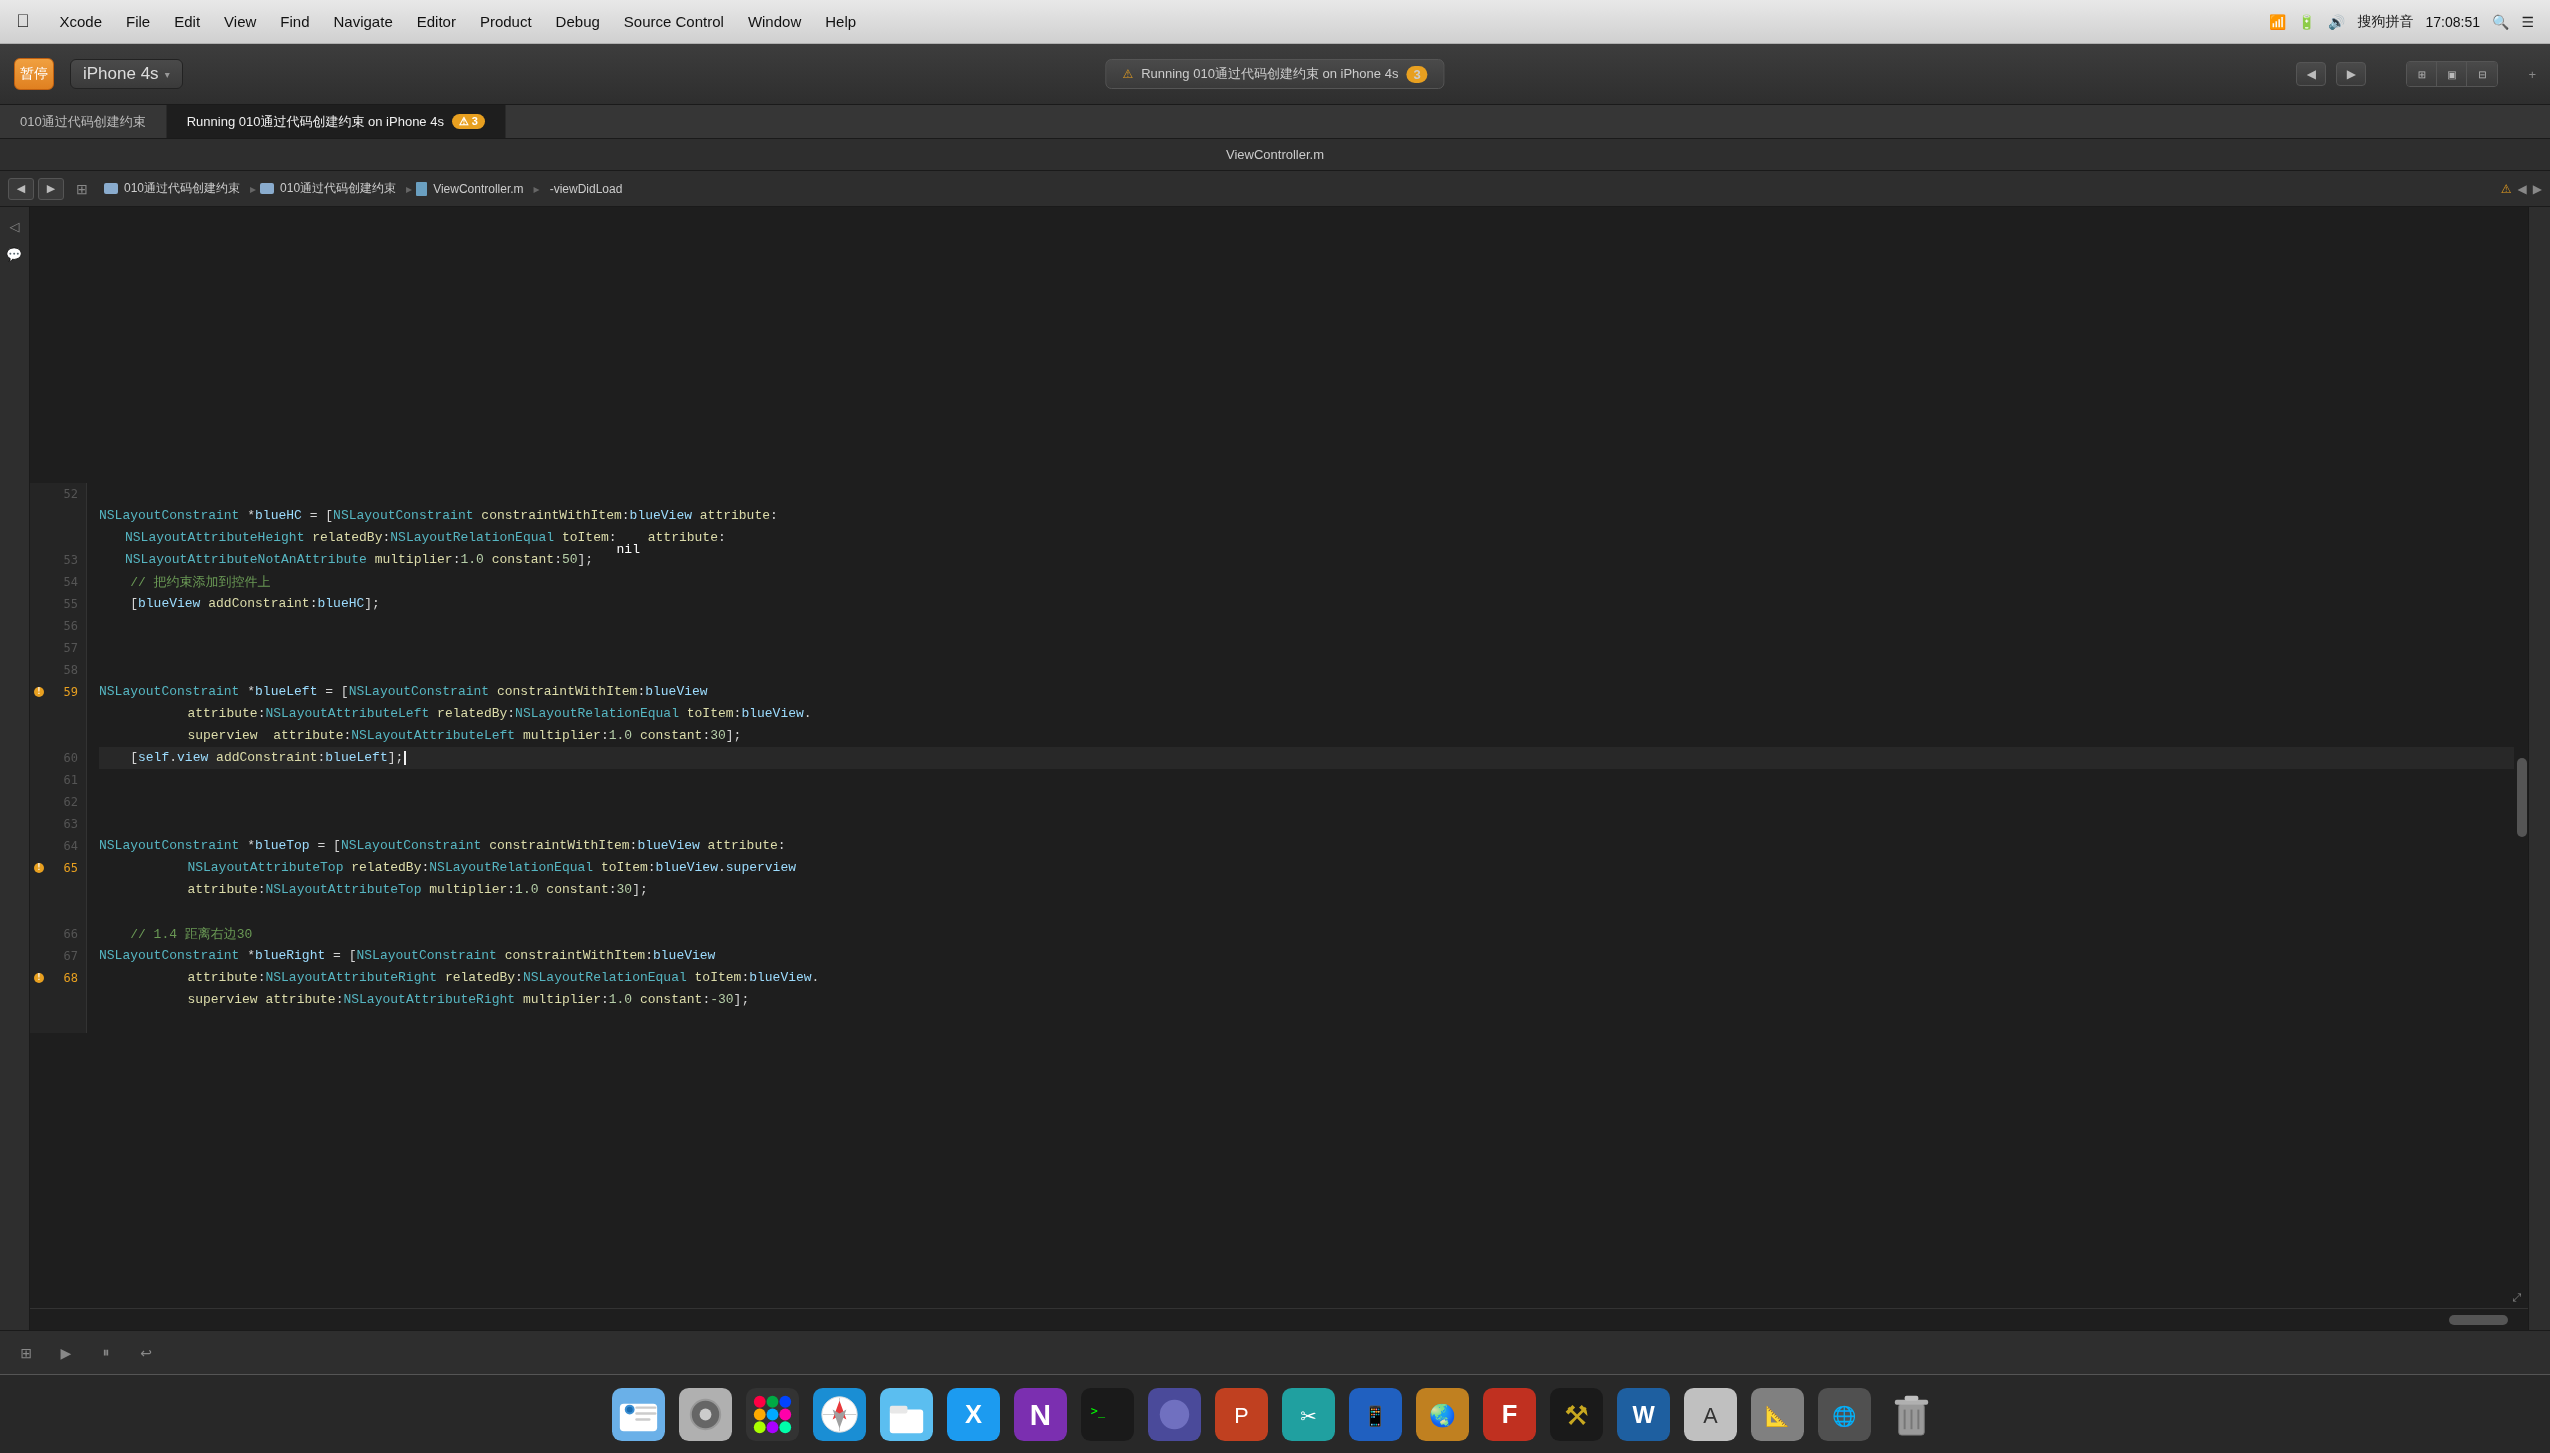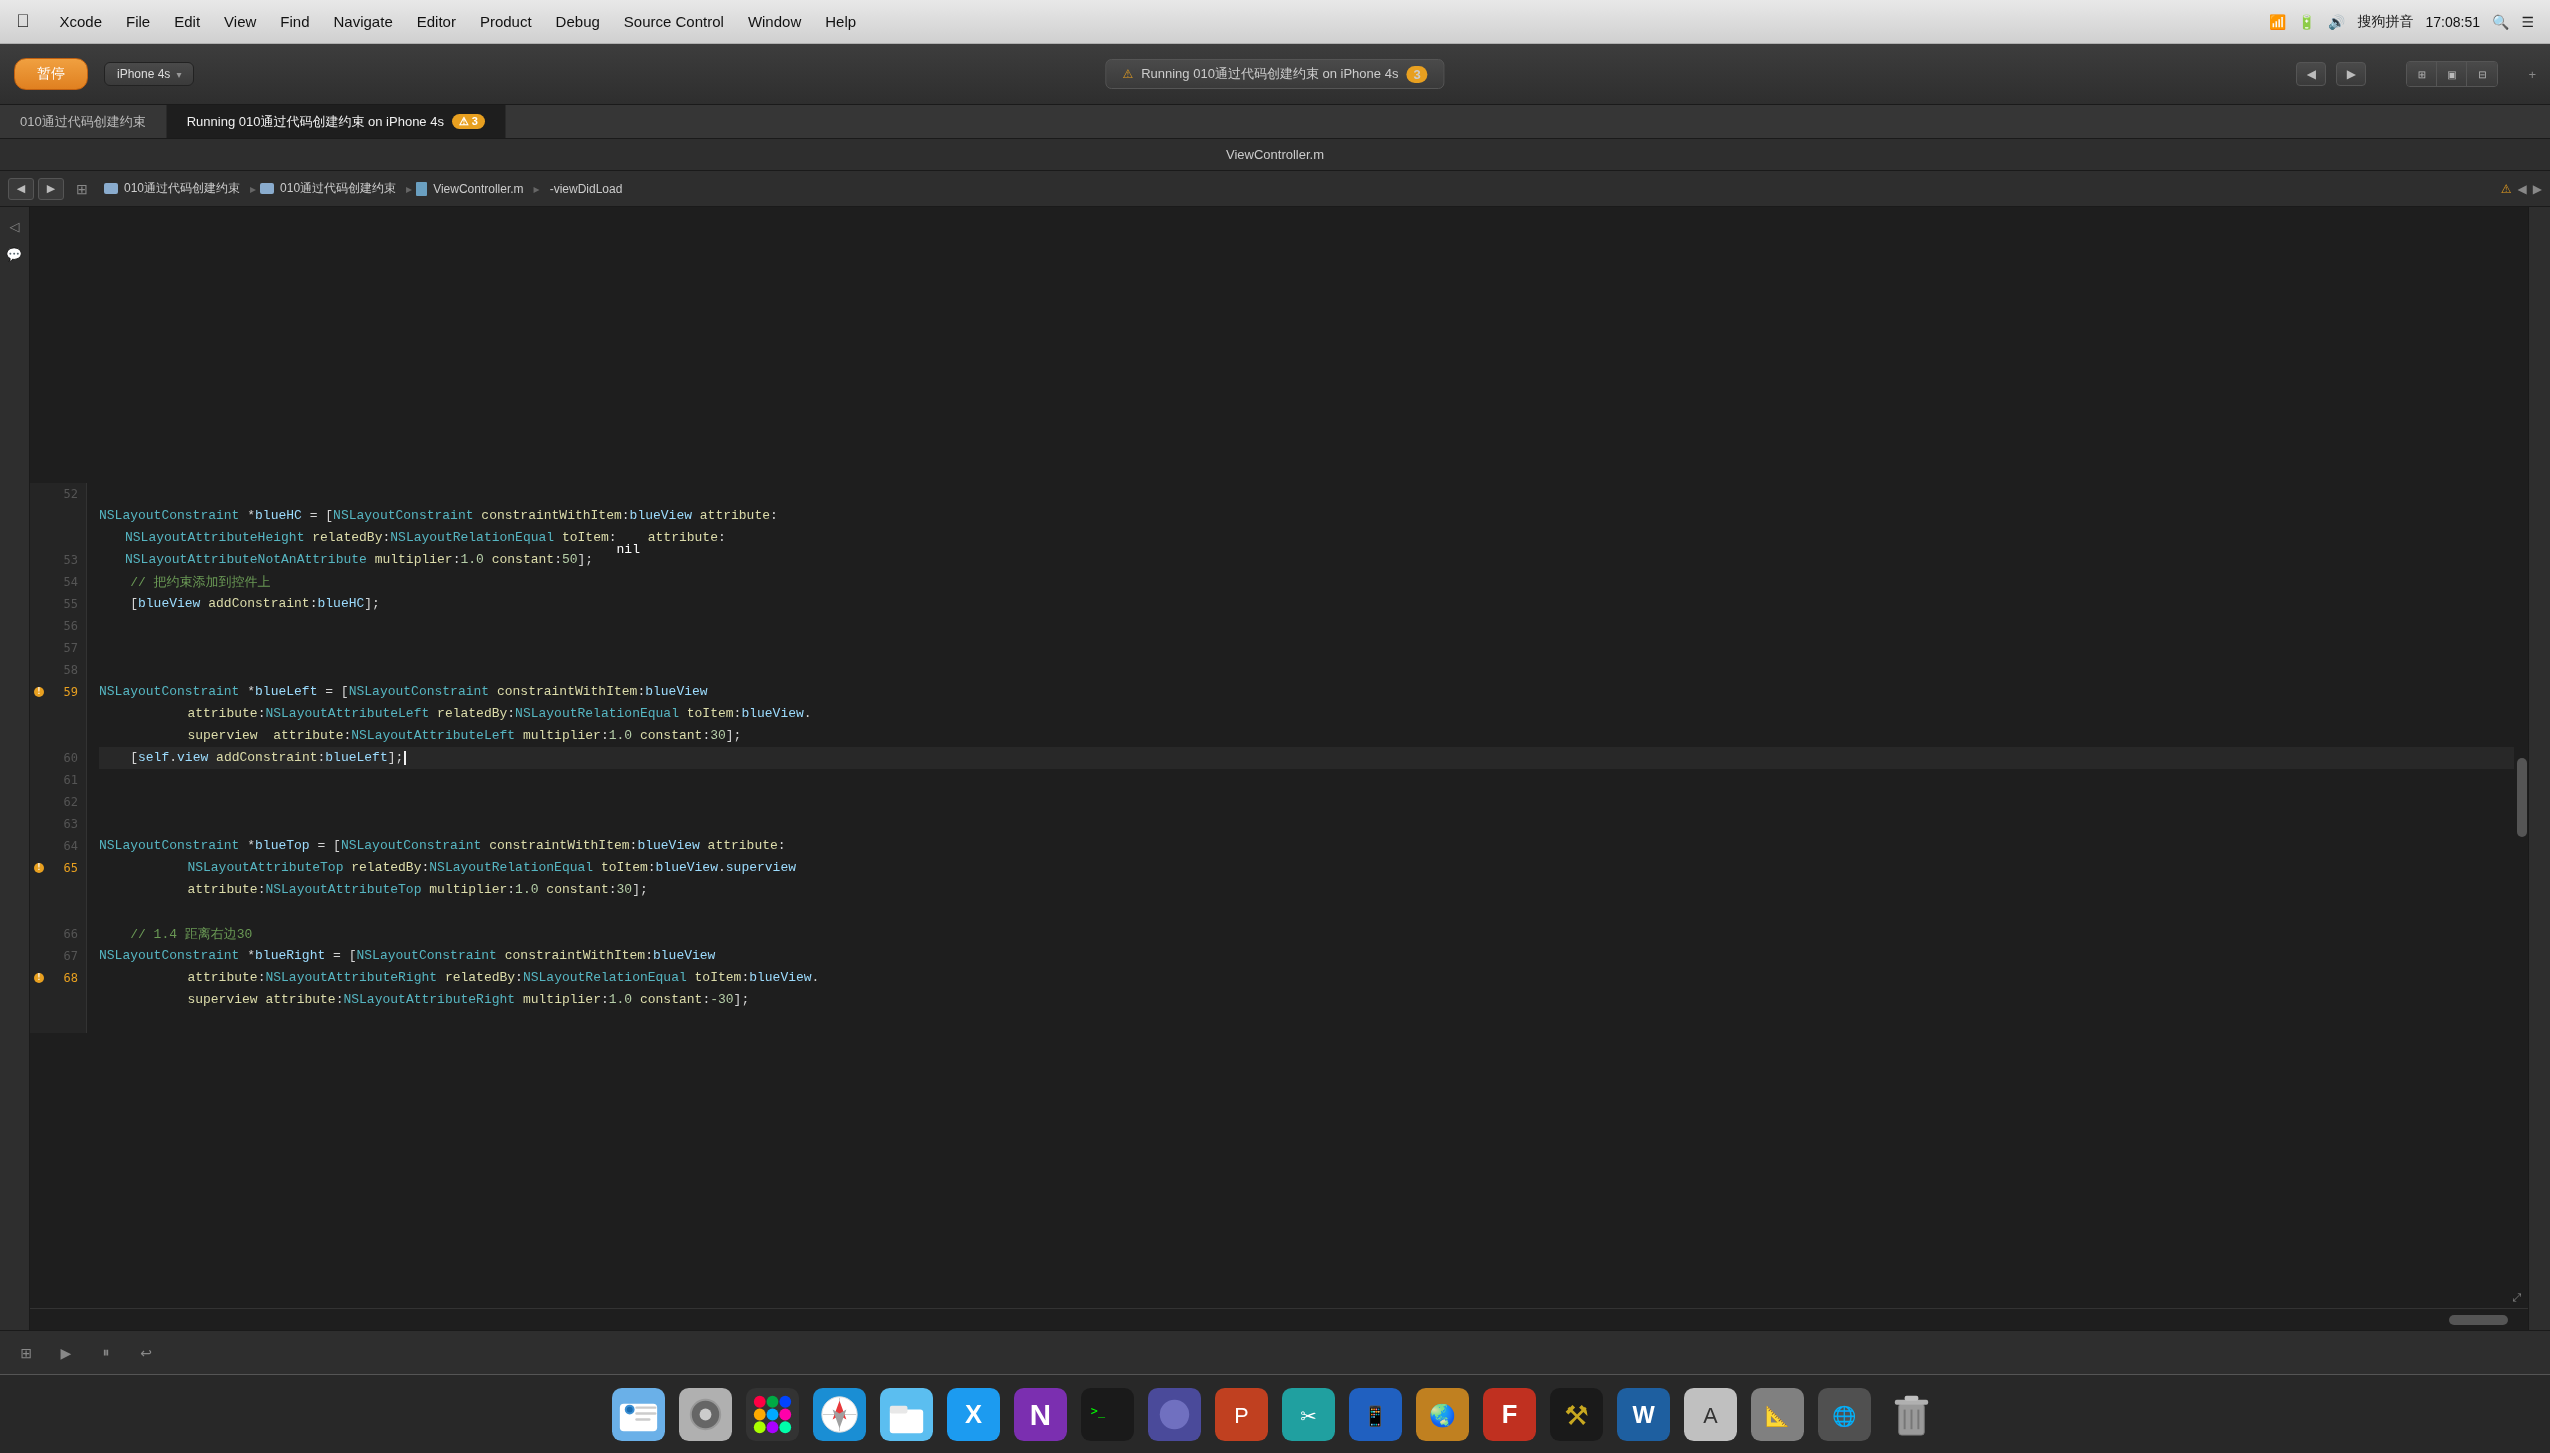--- a/index.html
+++ b/index.html
@@ -70,38 +70,38 @@
       border-bottom: 1px solid #1a1a1a;
       display: flex;
       align-items: center;
       padding: 0 14px;
       gap: 8px;
       position: relative;
     }
     .stop-btn {
       background: linear-gradient(180deg, #f0a040 0%, #e08020 100%);
       border: 1px solid #c06010;
-      border-radius: 12px;
-      padding: 6px 22px;
+      border-radius: 6px;
+      padding: 6px 5px;
       color: white;
       font-size: 14px;
       font-weight: 500;
       cursor: pointer;
     }
     .toolbar-device {
       display: flex;
       align-items: center;
       gap: 6px;
       background: linear-gradient(180deg, #4a4a4a 0%, #3a3a3a 100%);
       border: 1px solid #222;
       border-radius: 6px;
       padding: 4px 12px;
       margin-left: 8px;
     }
-    .toolbar-device span { font-size: 12px; color: #ddd; }
+    .toolbar-device span { font-size: 17px; color: #ddd; }
     .toolbar-center {
       position: absolute;
       left: 50%;
       transform: translateX(-50%);
       display: flex;
       align-items: center;
       gap: 0;
     }
     .running-badge {
       background: linear-gradient(180deg, #4a4a4a 0%, #3a3a3a 100%);

